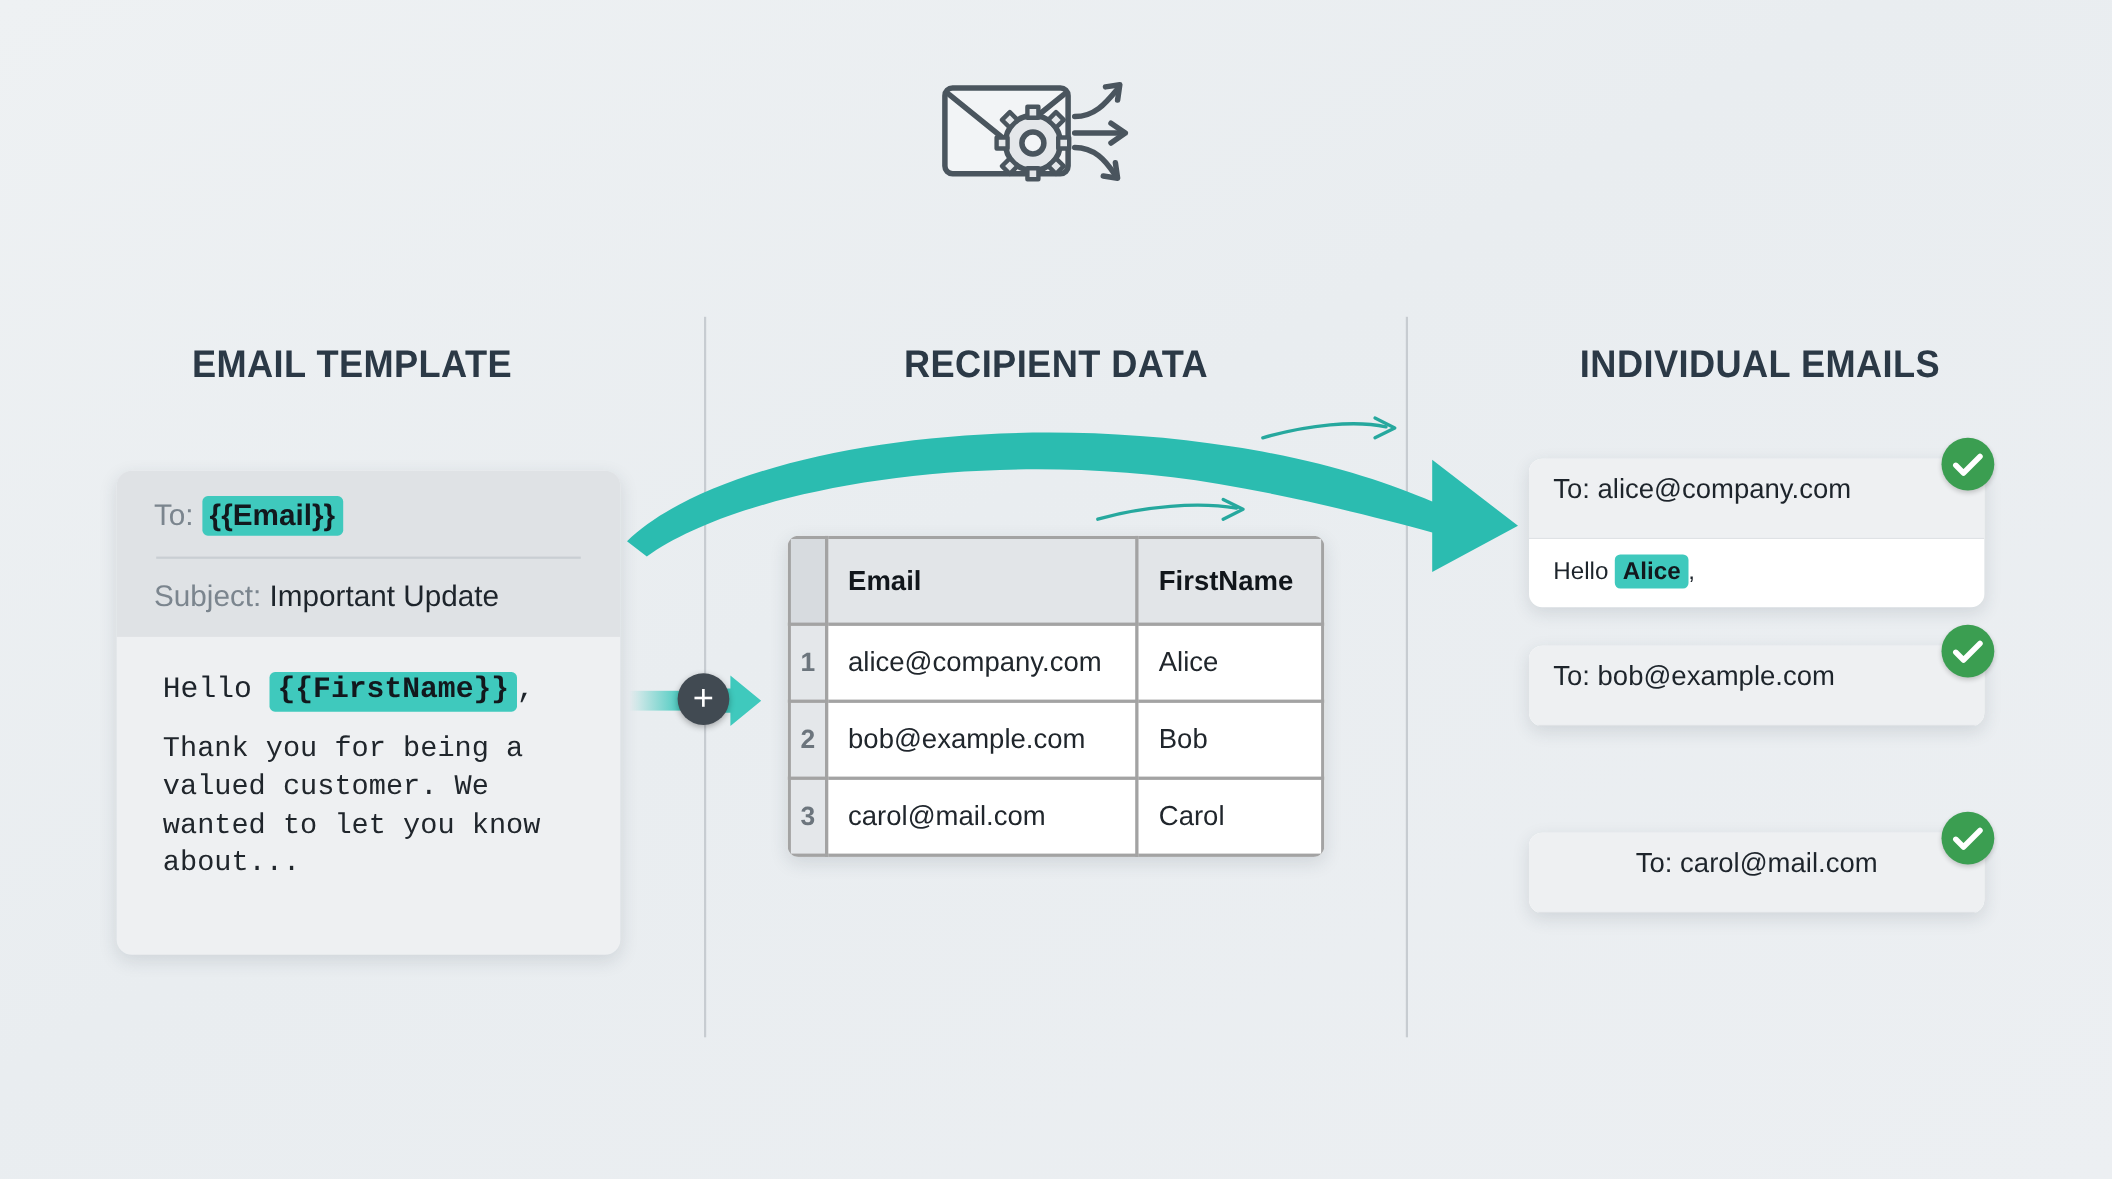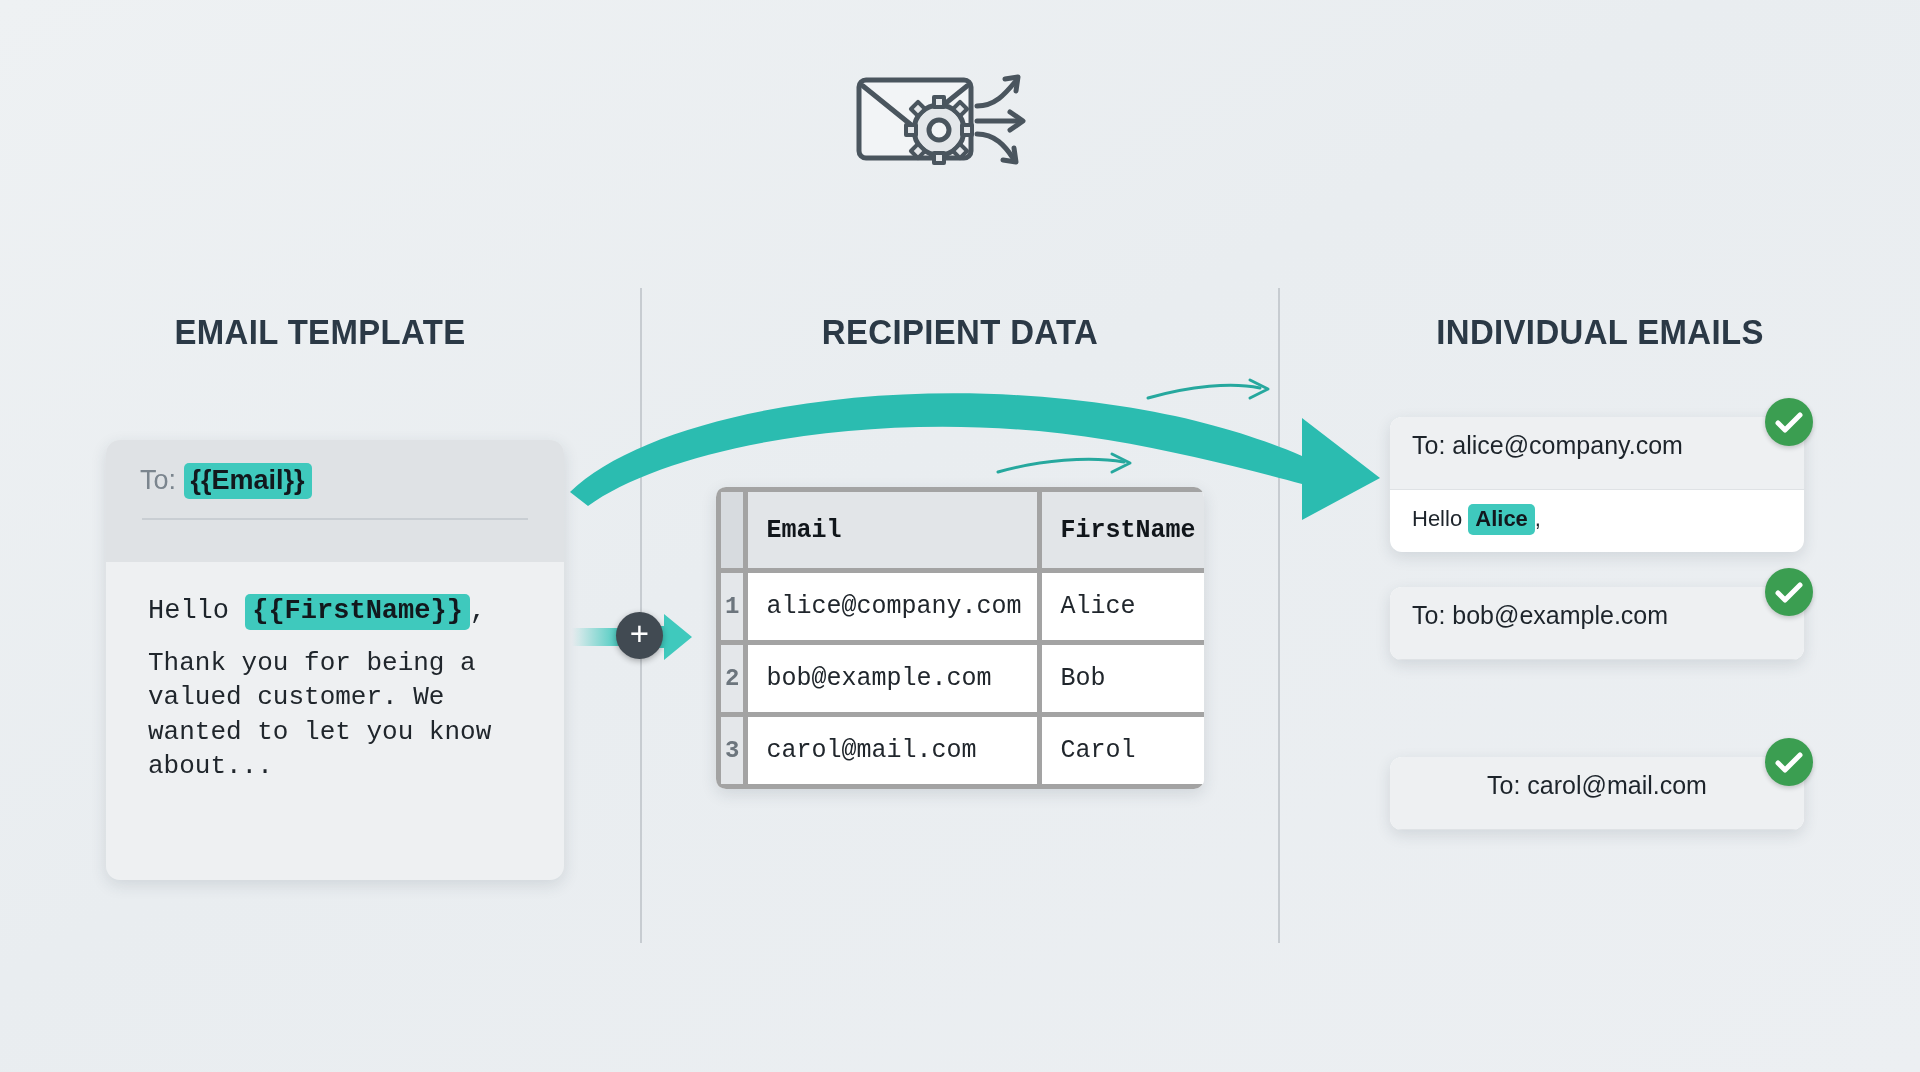--- a/index.html
+++ b/index.html
@@ -48,21 +48,21 @@
     height: 655px;
     background: #c7ccd1;
   }
   #divider-left  { left: 640px; }
   #divider-right { left: 1278px; }
 
   
   #template-card {
     position: absolute;
     left: 106px;
-    top: 440px;
+    top: 428px;
     width: 458px;
     height: 440px;
     border-radius: 14px;
     background: #eef0f2;
     box-shadow: 0 5px 16px rgba(40,55,70,0.13);
     overflow: hidden;
   }
   #template-head {
     background: #dfe2e5;
     padding: 26px 34px 22px 34px;
@@ -137,23 +137,22 @@
     overflow: hidden;
     box-shadow: 0 5px 16px rgba(40,55,70,0.13);
     border-collapse: collapse;
     background: #fff;
   }
   #data-table table {
     border-collapse: collapse;
     width: 100%;
   }
   #data-table th, #data-table td {
-    border: 5px solid #a3a3a3;
+    border: 3px solid #a3a3a3;
     text-align: left;
-    font-family: Liberation Mono, monospace;
   }
   #data-table thead th {
     background: #e2e5e8;
     font-size: 25px;
     font-weight: bold;
     color: #11161b;
     padding: 21px 16px 21px 18px;
     height: 34px;
   }
   #data-table thead th.rownum-head { background: #d7dbdf; width: 40px; padding: 0; }
@@ -261,20 +260,24 @@
 <div class="divider" id="divider-left"></div>
 <div class="divider" id="divider-right"></div>
 
 <div id="template-card">
   <div id="template-head">
     <div class="tmpl-line">
       <span class="tmpl-label">To:</span>
       <span class="chip">{{Email}}</span>
     </div>
     <div class="hr-line"></div>
+    <div class="tmpl-line">
+      <span class="tmpl-label">Subject:</span>
+      <span>Important Update</span>
+    </div>
   </div>
   <div id="template-body">
     <div class="tmpl-greet">
       <span>Hello</span>
       <span class="chip">{{FirstName}}</span><span>,</span>
     </div>
     <div class="tmpl-para">Thank you for being a valued customer. We wanted to let you know about...</div>
   </div>
 </div>
 

